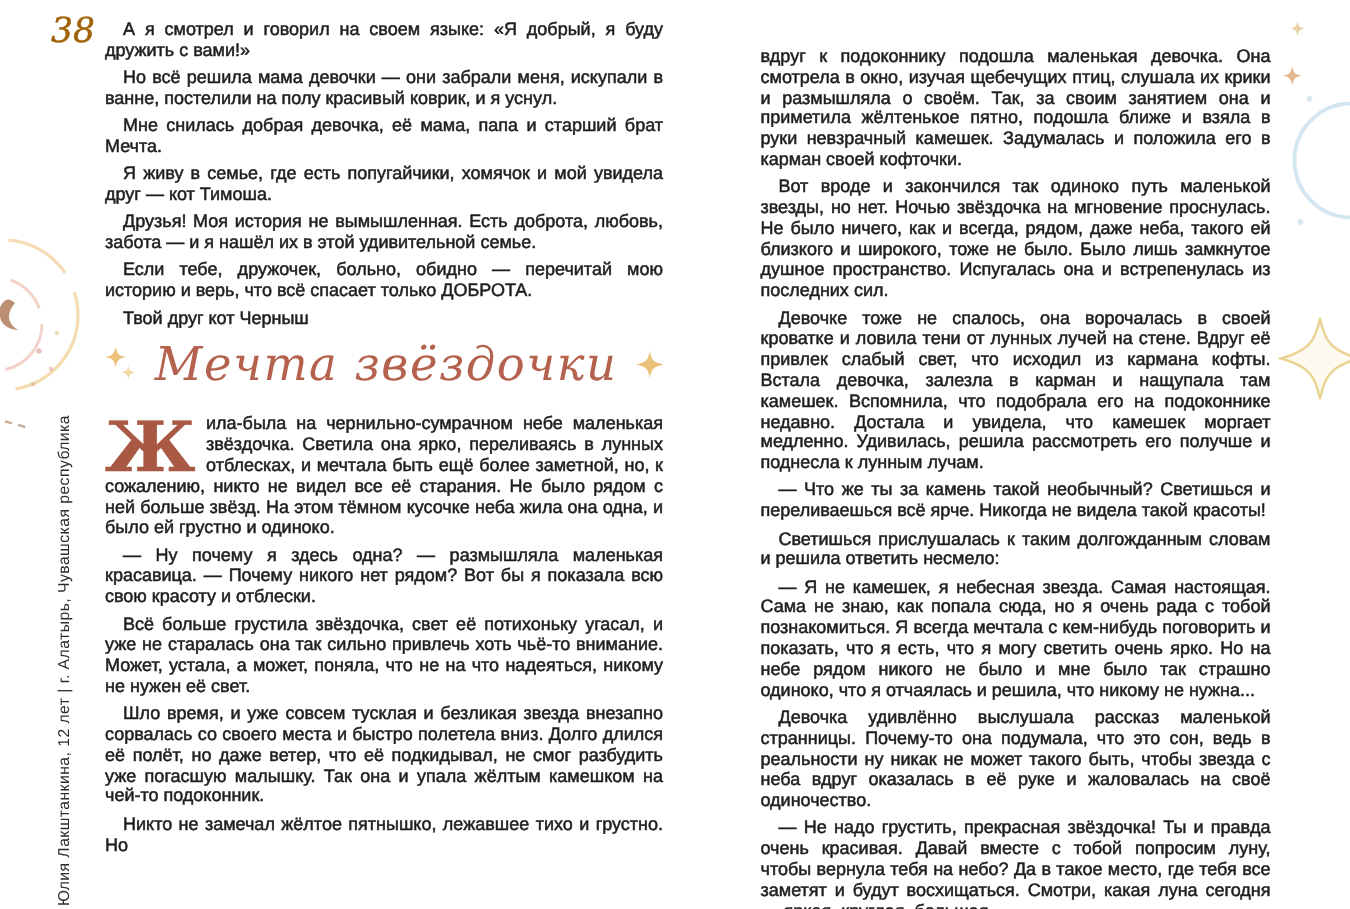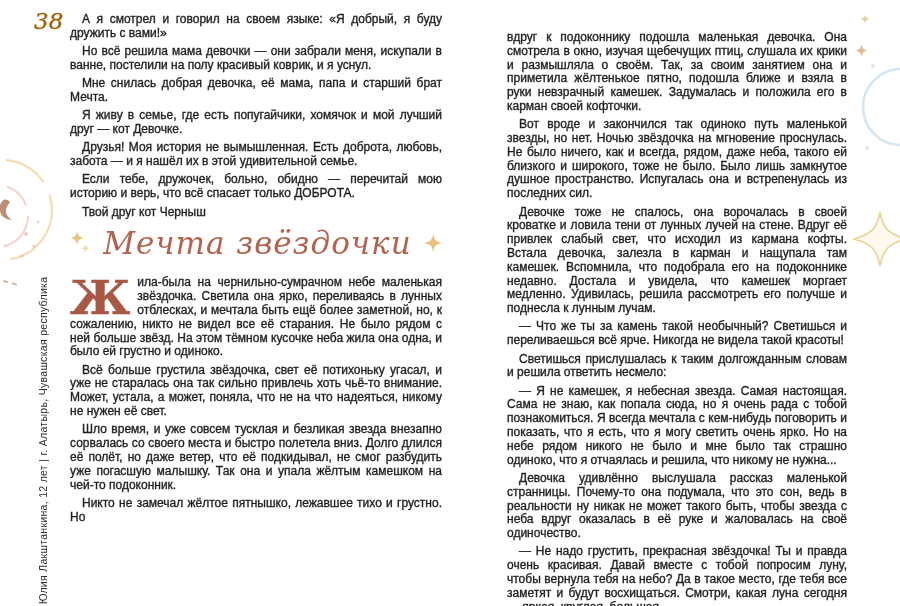--- a/index.html
+++ b/index.html
@@ -67,39 +67,40 @@
   <svg class="deco deco-dot2" width="13" height="13" viewBox="0 0 24 24">
     <path d="M12 0 C13.5 8.5 15.5 10.5 24 12 C15.5 13.5 13.5 15.5 12 24 C10.5 15.5 8.5 13.5 0 12 C8.5 10.5 10.5 8.5 12 0 Z" fill="#e2a978" opacity="0.85"></path>
   </svg>
 
   <div class="pagenum pagenum-38">38</div>
 
   <div class="col col-left">
     <p class="para">А я смотрел и говорил на своем языке: «Я добрый, я буду дружить с вами!»</p>
     <p class="para">Но всё решила мама девочки — они забрали меня, искупали в ванне, постелили на полу красивый коврик, и я уснул.</p>
     <p class="para">Мне снилась добрая девочка, её мама, папа и старший брат Мечта.</p>
-    <p class="para">Я живу в семье, где есть попугайчики, хомячок и мой лучший друг — кот Девочке.</p>
+    <p class="para">Я живу в семье, где есть попугайчики, хомячок и мой увидела друг — кот Тимоша.</p>
     <p class="para">Друзья! Моя история не вымышленная. Есть доброта, любовь, забота — и я нашёл их в этой удивительной семье.</p>
     <p class="para">Если тебе, дружочек, больно, обидно — перечитай мою историю и верь, что всё спасает только ДОБРОТА.</p>
     <p class="para">Твой друг кот Черныш</p>
 
     <div class="title-row">
       <svg width="30" height="34" viewBox="0 0 30 34">
         <path d="M10 0 C11.2 7 13 8.8 20 10 C13 11.2 11.2 13 10 20 C8.8 13 7 11.2 0 10 C7 8.8 8.8 7 10 0 Z" fill="#e9c178"></path>
         <path d="M22 18 C22.8 22.5 24 23.6 28.5 24.5 C24 25.4 22.8 26.5 22 31 C21.2 26.5 20 25.4 15.5 24.5 C20 23.6 21.2 22.5 22 18 Z" fill="#f2d9a4"></path>
       </svg>
       <span class="title-text">Мечта звёздочки</span>
       <svg width="26" height="26" viewBox="0 0 26 26">
         <path d="M13 0 C14.5 9 16.5 11 26 13 C16.5 15 14.5 17 13 26 C11.5 17 9.5 15 0 13 C9.5 11 11.5 9 13 0 Z" fill="#e9c178"></path>
       </svg>
     </div>
 
     <p class="para no-indent">
       <span class="dropcap">Ж</span><span>ила-была на чернильно-сумрачном небе маленькая звёздочка. Светила она ярко, переливаясь в лунных отблесках, и мечтала быть ещё более заметной, но, к сожалению, никто не видел все её старания. Не было рядом с ней больше звёзд. На этом тёмном кусочке неба жила она одна, и было ей грустно и одиноко.</span>
     </p>
+    <p class="para">— Ну почему я здесь одна? — размышляла маленькая красавица. — Почему никого нет рядом? Вот бы я показала всю свою красоту и отблески.</p>
     <p class="para">Всё больше грустила звёздочка, свет её потихоньку угасал, и уже не старалась она так сильно привлечь хоть чьё-то внимание. Может, устала, а может, поняла, что не на что надеяться, никому не нужен её свет.</p>
     <p class="para">Шло время, и уже совсем тусклая и безликая звезда внезапно сорвалась со своего места и быстро полетела вниз. Долго длился её полёт, но даже ветер, что её подкидывал, не смог разбудить уже погасшую малышку. Так она и упала жёлтым камешком на чей-то подоконник.</p>
     <p class="para">Никто не замечал жёлтое пятнышко, лежавшее тихо и грустно. Но</p>
   </div>
 
   <div class="credit">Юлия Лакштанкина, 12 лет | г. Алатырь, Чувашская республика</div>
 
   <div class="col col-right">
     <p class="para no-indent">вдруг к подоконнику подошла маленькая девочка. Она смотрела в окно, изучая щебечущих птиц, слушала их крики и размышляла о своём. Так, за своим занятием она и приметила жёлтенькое пятно, подошла ближе и взяла в руки невзрачный камешек. Задумалась и положила его в карман своей кофточки.</p>
     <p class="para">Вот вроде и закончился так одиноко путь маленькой звезды, но нет. Ночью звёздочка на мгновение проснулась. Не было ничего, как и всегда, рядом, даже неба, такого ей близкого и широкого, тоже не было. Было лишь замкнутое душное пространство. Испугалась она и встрепенулась из последних сил.</p>

